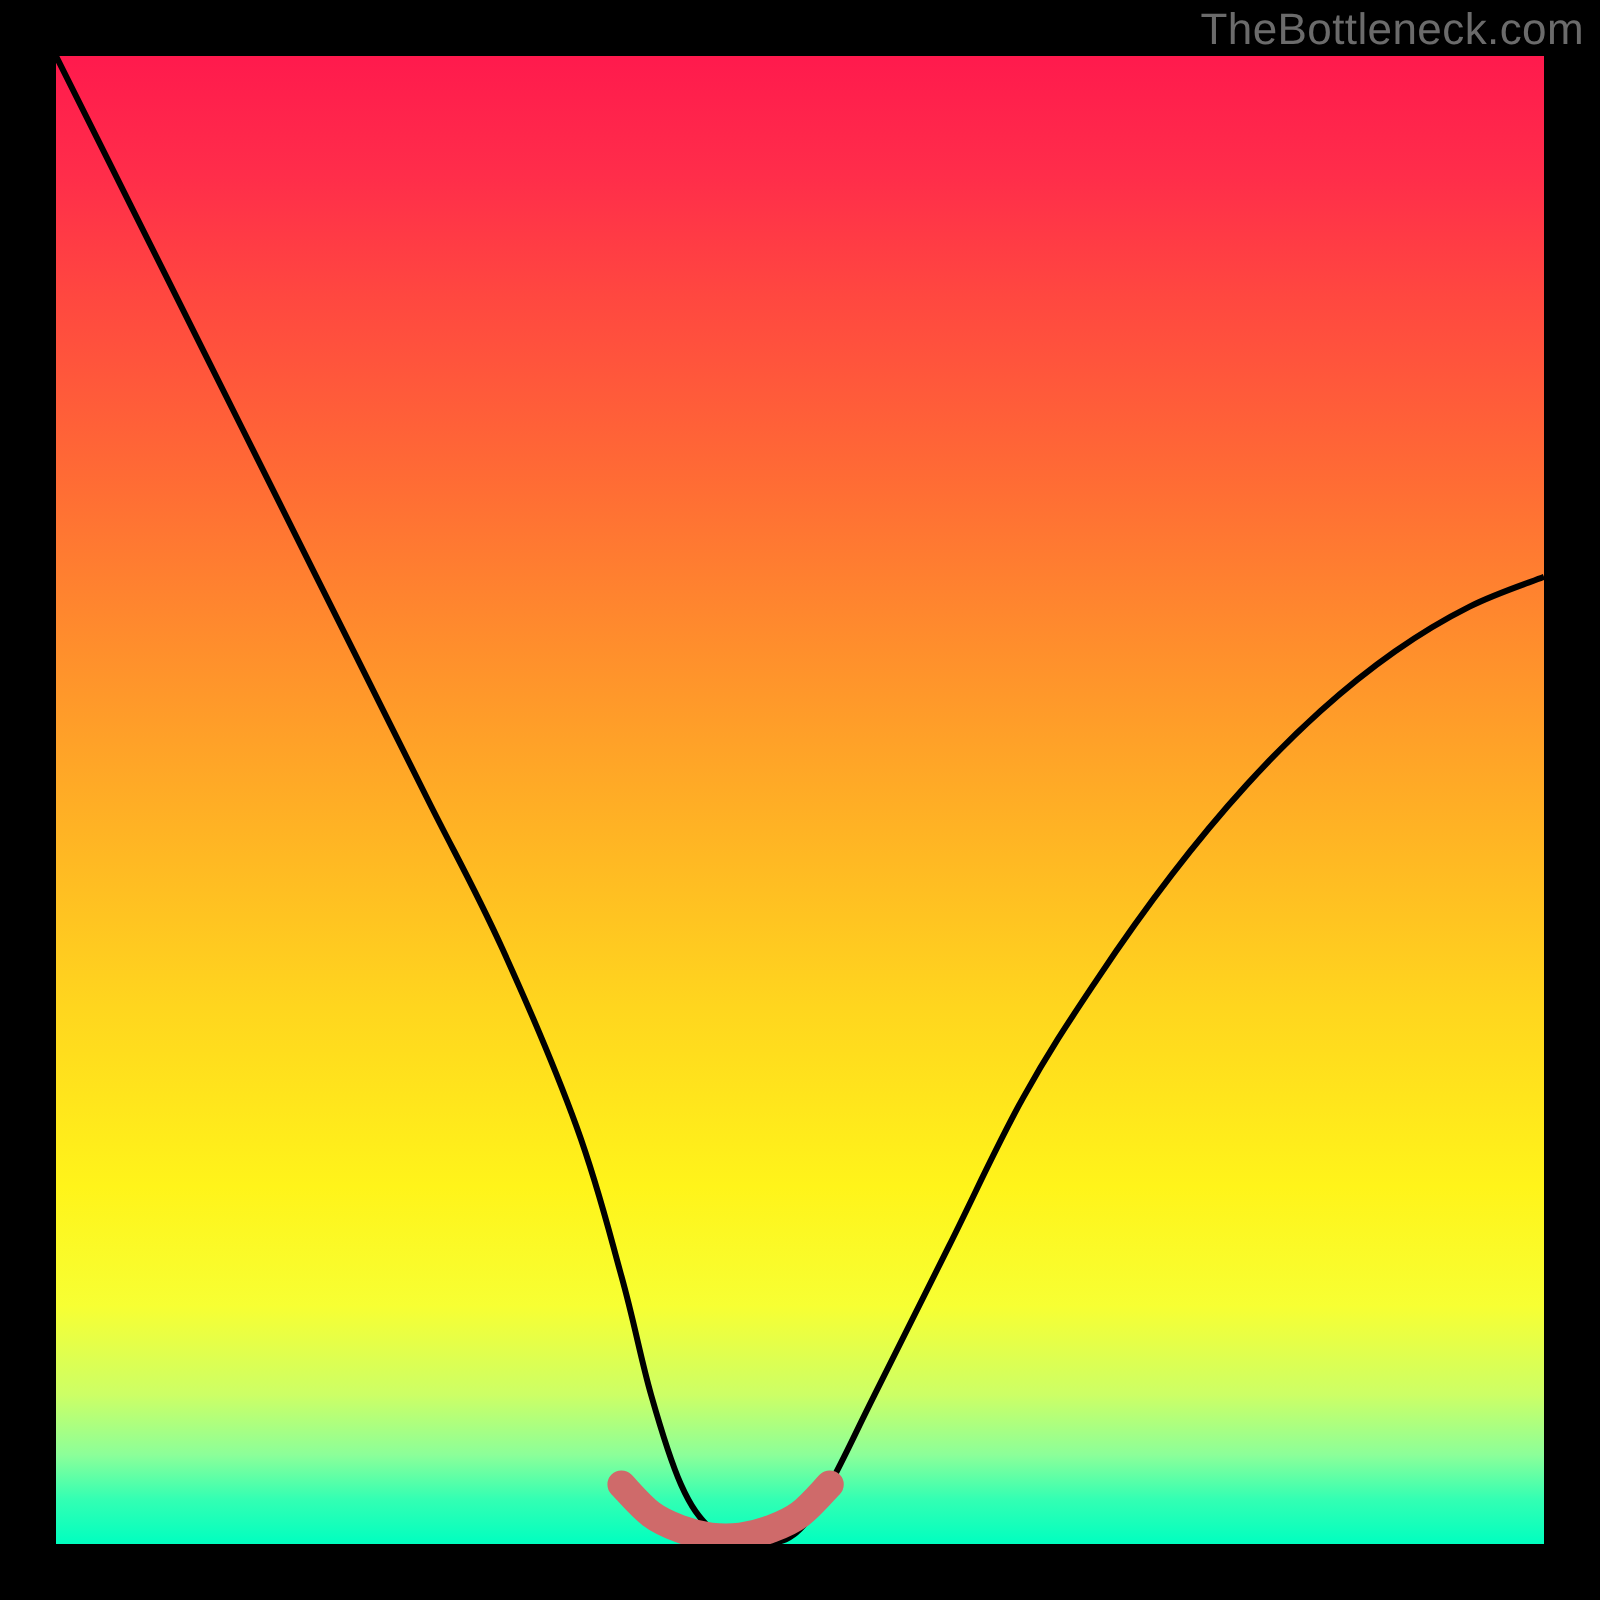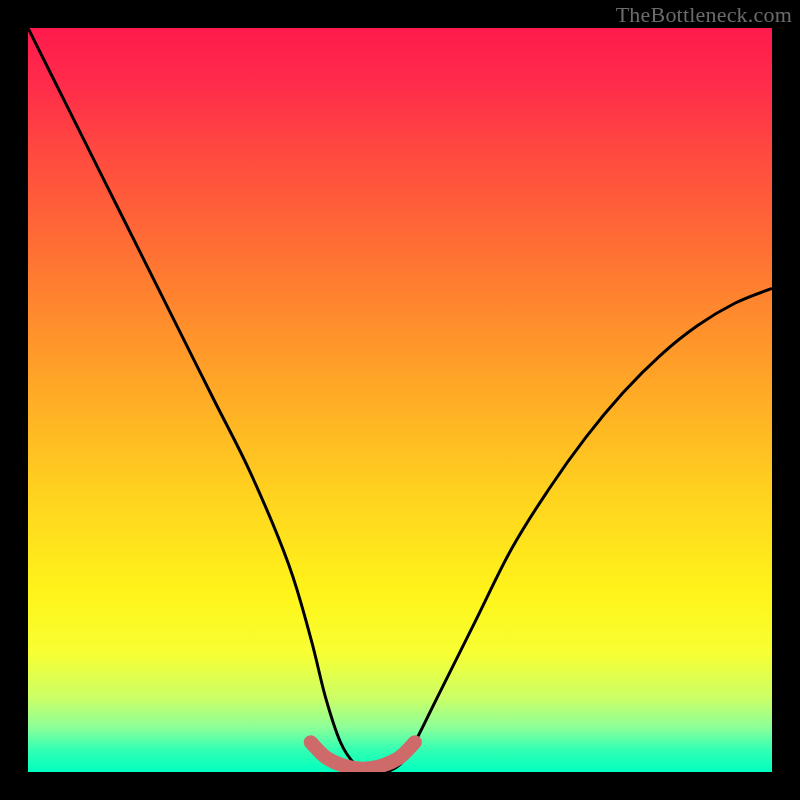--- a/index.html
+++ b/index.html
@@ -9,21 +9,20 @@
     height: 800px;
     overflow: hidden;
     background: #000;
     font-family: Arial, Helvetica, sans-serif;
   }
   .frame {
     position: relative;
     width: 800px;
     height: 712px;
     background: #000;
-    font-family: Liberation Serif, serif;
   }
   .watermark {
     position: absolute;
     top: 2px;
     right: 8px;
     color: #6b6b6b;
     font-size: 22px;
     font-weight: 500;
     letter-spacing: 0.2px;
     z-index: 10;

